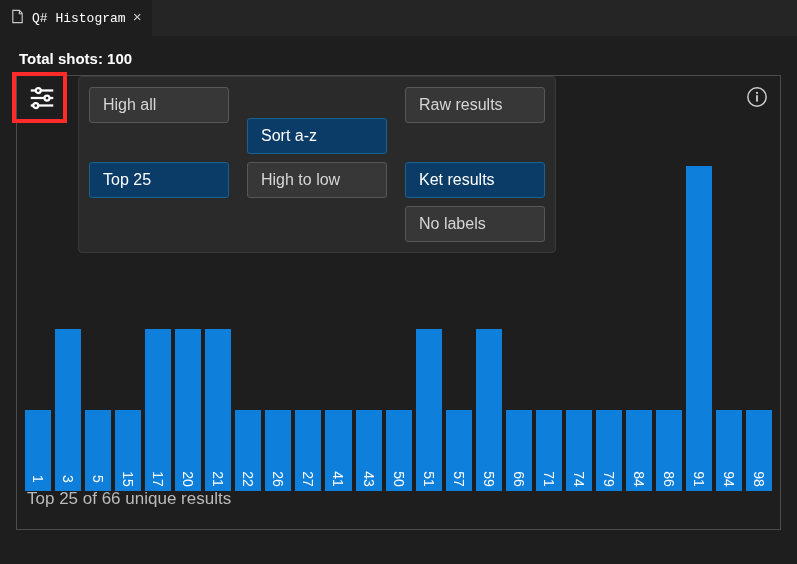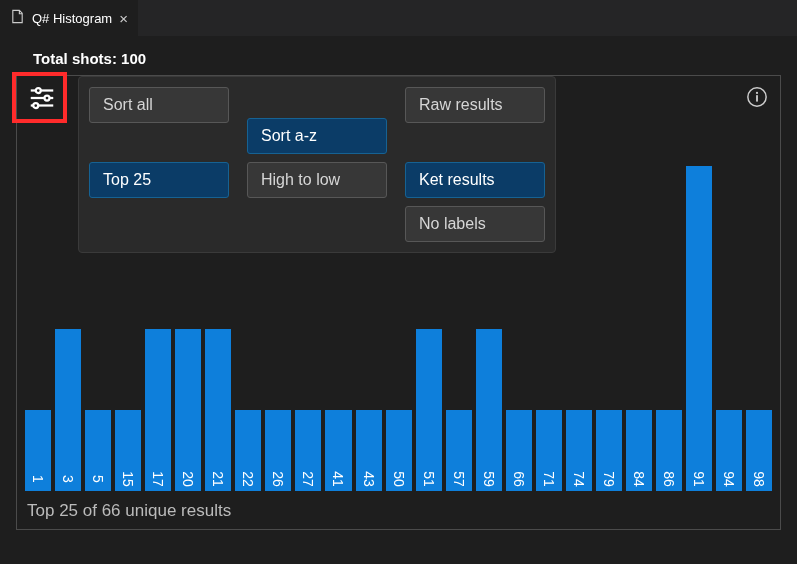--- a/index.html
+++ b/index.html
@@ -18,32 +18,33 @@
     }
     .tab {
       background: #1e1e1e;
       display: flex;
       align-items: center;
       padding: 0 10px;
       gap: 7px;
       font-size: 13px;
       color: #ffffff;
       border-right: 1px solid #252526;
+      font-family: Liberation Mono, monospace;
     }
     .tab .file-icon { color: #cccccc; }
     .tab .close { color: #cccccc; font-size: 15px; cursor: pointer; }
     .content {
       padding: 14px 16px 10px 16px;
     }
     .total-shots {
       font-size: 15px;
       font-weight: 600;
       color: #ffffff;
       margin-bottom: 8px;
-      margin-left: 17px;
+      margin-left: 3px;
     }
     .panel {
       border: 1px solid #4b4b4b;
       padding: 8px;
       position: relative;
       height: 455px;
     }
     .info-icon {
       position: absolute;
       top: 10px;
@@ -128,21 +129,21 @@
       bottom: 4px;
       left: 50%;
       transform: translateX(-50%) rotate(90deg);
       transform-origin: center;
       color: #ffffff;
       font-size: 14px;
       white-space: nowrap;
     }
     .footer-text {
       position: absolute;
-      bottom: 8px;
+      bottom: 20px;
       left: 10px;
       font-size: 17px;
       color: #bbbbbb;
     }
   </style>
 </head>
 <body>
 
 <div class="tab-bar">
   <div class="tab">
@@ -259,21 +260,21 @@
               <circle cx="16" cy="12" r="2" fill="#1e1e1e"></circle>
             <line x1="3" y1="18" x2="21" y2="18"></line>
               <circle cx="7" cy="18" r="2" fill="#1e1e1e"></circle>
           </g>
         </svg>
       </div>
       <div class="highlight-box"></div>
 
       <div class="filter-panel">
         <div class="filter-col" id="fcol1">
-            <button class="filter-btn">Sort all</button>
+            <button class="filter-btn">High all</button>
             <button class="filter-btn selected">Top 25</button>
           </div>
         <div class="filter-col" id="fcol2">
             <button class="filter-btn selected">Sort a-z</button>
             <button class="filter-btn">High to low</button>
           </div>
         <div class="filter-col" id="fcol3">
             <button class="filter-btn">Raw results</button>
             <button class="filter-btn selected">Ket results</button>
             <button class="filter-btn">No labels</button>

